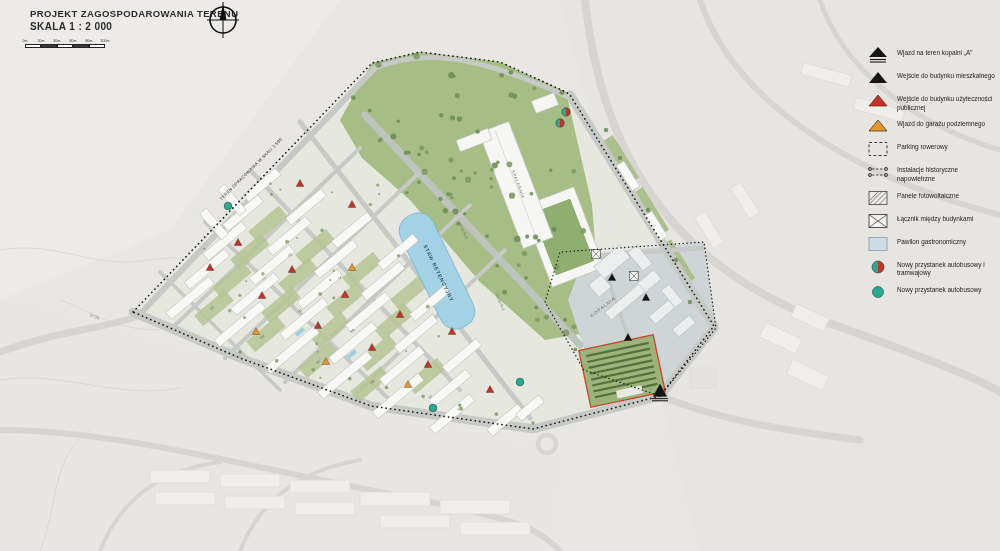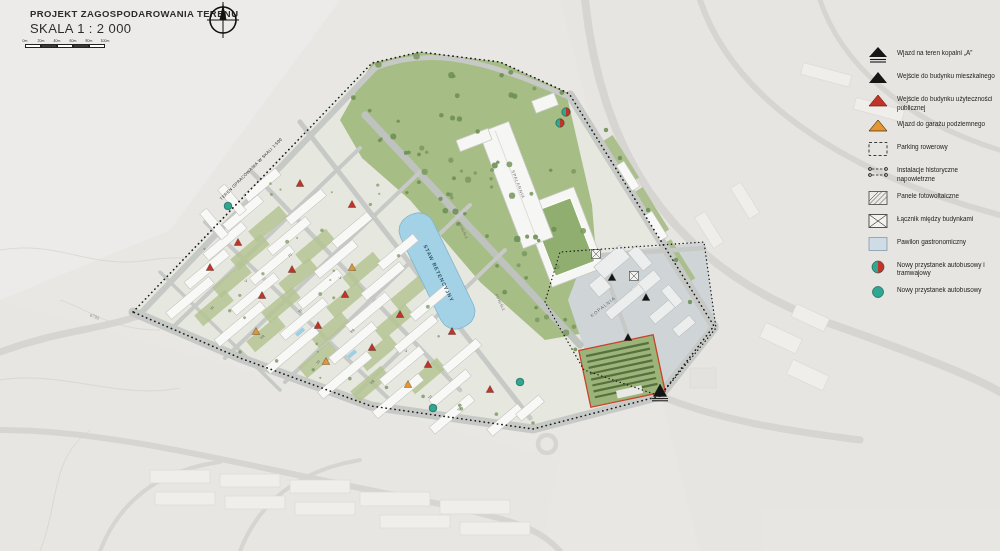--- a/index.html
+++ b/index.html
@@ -2,21 +2,21 @@
 <html><head>
 <meta charset="utf-8">
 <style>
   html,body{margin:0;padding:0;background:#cfcdc9;}
   #stage{position:relative;width:1000px;height:551px;overflow:hidden;
          background:#e9e7e4;font-family:"Liberation Sans",sans-serif;}
   #map-svg{position:absolute;left:0;top:0;}
   svg text{font-family:"Liberation Sans",sans-serif;}
   #titleblock{position:absolute;left:30px;top:8px;color:#2b2b2b;}
   #titleblock .t1{font-size:9.5px;font-weight:bold;letter-spacing:.4px;}
-  #titleblock .t2{font-size:13px;font-weight:normal;letter-spacing:.4px;margin-top:2px;}
+  #titleblock .t2{font-size:10px;font-weight:bold;letter-spacing:.4px;margin-top:2px;}
   #north{position:absolute;left:204px;top:1px;}
   #scalebar{position:absolute;left:25px;top:39px;width:84px;height:12px;}
   #scalebar .lbl{position:absolute;top:0;font-size:3.5px;color:#333;width:14px;text-align:center;}
   #scalebar .seg{position:absolute;top:5px;height:4px;width:16px;border:0.5px solid #222;box-sizing:border-box;}
   #legend{position:absolute;left:866px;top:46px;width:130px;}
   .lg-row{display:flex;align-items:flex-start;gap:7px;margin-bottom:5px;}
   .lg-sw{flex:0 0 24px;height:18px;}
   .lg-sw svg{display:block;}
   .lg-tx{font-size:6.4px;line-height:1.35;color:#1d1d1d;padding-top:3px;}
 </style>

